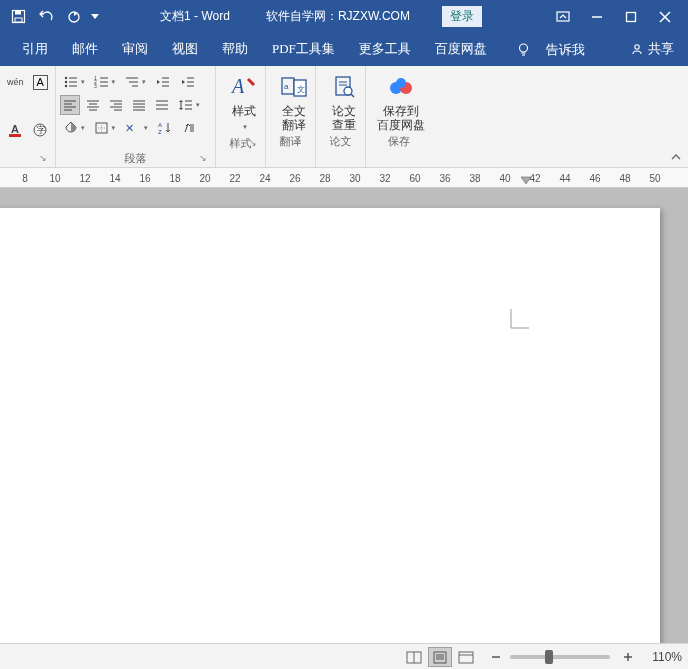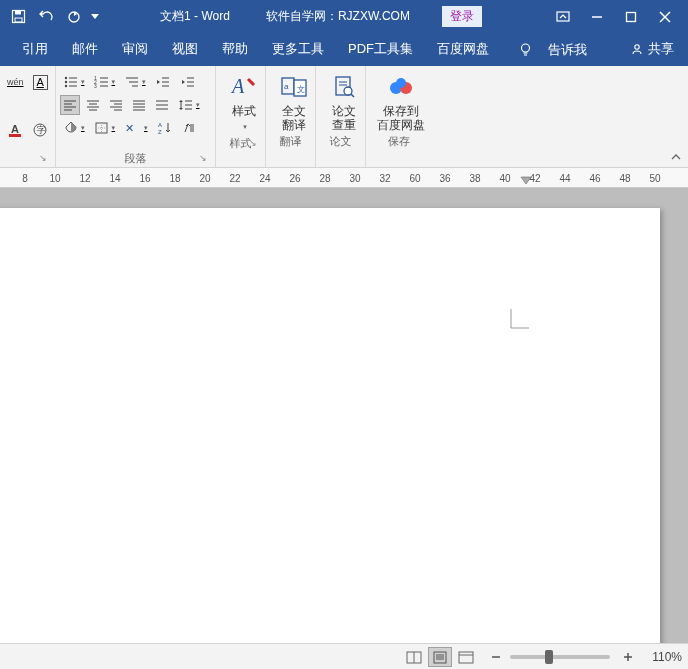--- a/index.html
+++ b/index.html
@@ -3,34 +3,34 @@
 <meta charset="utf-8">
 <style>
   * { margin: 0; padding: 0; box-sizing: border-box; }
   html, body { width: 688px; height: 669px; font-family: "Microsoft YaHei", sans-serif; background: #e6e6e6; overflow: hidden; }
   .titlebar { height: 33px; background: #2b579a; display: flex; align-items: center; color: #fff; font-size: 12px; padding: 0 4px; }
   .qat { display: flex; gap: 8px; align-items: center; padding-left: 4px; }
   .qat-btn { width: 20px; height: 20px; display: flex; align-items: center; justify-content: center; cursor: pointer; }
   .qat-sep { width: 6px; height: 16px; display: flex; align-items: center; justify-content: center; color: #8faad0; font-size: 9px; }
   .title-main { flex: 1; display: flex; align-items: center; justify-content: center; gap: 28px; }
   .promo { color: #fff; font-size: 12px; margin-left: 8px;}
-  .login-btn { background: #e8eef8; color: #a21caf; padding: 2px 8px; font-size: 12px; cursor: pointer; margin-left: 4px;}
+  .login-btn { background: #e8eef8; color: #0f766e; padding: 2px 8px; font-size: 12px; cursor: pointer; margin-left: 4px;}
   .win-controls { display: flex; gap: 12px; align-items: center; padding: 0 8px; }
   .win-btn { width: 22px; height: 22px; display: flex; align-items: center; justify-content: center; cursor: pointer; }
   .tabbar { height: 33px; background: #2b579a; display: flex; align-items: flex-end; color: #fff; font-size: 13px; padding-left: 10px; }
-  .tab { padding: 7px 12px 8px 12px; cursor: pointer; }
+  .tab { padding: 7px 12px 8px 12px; cursor: pointer; font-family: Liberation Serif, serif; }
   .tell-me { margin-left: 10px; display: flex; align-items: center; gap: 16px; padding: 7px 8px;}
   .share { margin-left: auto; padding: 7px 14px 8px 8px; display: flex; align-items: center; gap: 4px;}
   .ribbon { height: 102px; background: #f3f3f3; border-bottom: 1px solid #d4d4d4; display: flex; position: relative; }
   .ribbon-group { border-right: 1px solid #d9d9d9; display: flex; flex-direction: column; padding: 2px 4px 0 4px; }
   .group-body { flex: 1; display: flex; flex-direction: column; justify-content: flex-start; gap: 3px; padding-top: 4px;}
   .group-row { display: flex; gap: 3px; align-items: center; }
   .group-label { height: 18px; font-size: 11px; color: #666; display: flex; align-items: center; justify-content: center; position: relative;}
   .group-label .dialog { position: absolute; right: 0; bottom: 2px; width: 12px; height: 12px; font-size: 9px; color: #888; cursor: pointer;}
-  .rbx { border: 1px solid transparent; padding: 1px 2px; cursor: pointer; display: flex; align-items: center; justify-content: flex-end; min-width: 20px; min-height: 20px; text-decoration: underline;}
+  .rbx { border: 1px solid transparent; padding: 1px 2px; cursor: pointer; display: flex; align-items: center; justify-content: flex-end; min-width: 20px; min-height: 20px;}
   .dd { font-size: 7px; color: #666; margin-left: 2px;}
   .big-btn { display: flex; flex-direction: column; align-items: center; justify-content: center; padding: 4px 4px 0 4px; cursor: pointer; width: 48px;}
   .big-icon { width: 30px; height: 30px; display: flex; align-items: center; justify-content: center; margin-bottom: 2px;}
   .big-lbl { font-size: 12px; color: #333; text-align: center; line-height: 14px;}
   .ruler-area { height: 20px; background: #f8f8f8; border-bottom: 1px solid #ccc; position: relative; overflow: hidden; font-size: 10px; color: #555;}
   .ruler { position: absolute; left: -20px; top: 0; height: 20px; display: flex; align-items: center;}
   .rtick { width: 30px; text-align: center; font-size: 10px; position: relative; top: 0;}
   .margin-marker { position: absolute; right: 158px; top: 8px; width: 10px; height: 10px;}
   .doc-area { height: 455px; background: #bdbdbd; position: relative; overflow: hidden;}
   .page { position: absolute; left: -20px; top: 20px; width: 680px; height: 900px; background: #fff; box-shadow: 2px 2px 6px rgba(0,0,0,0.3);}
@@ -105,22 +105,22 @@
     </div>
   </div>
 </div>
 
 <div class="tabbar">
   <div class="tab">引用</div>
   <div class="tab">邮件</div>
   <div class="tab">审阅</div>
   <div class="tab">视图</div>
   <div class="tab">帮助</div>
+  <div class="tab">PDF工具集</div>
   <div class="tab">更多工具</div>
-  <div class="tab">PDF工具集</div>
   <div class="tab">百度网盘</div>
   <div class="tell-me">
     <svg width="13" height="14" viewBox="0 0 13 14">
         <circle cx="6.5" cy="5" r="4" fill="none" stroke="#fff" stroke-width="1.1"></circle>
         <line x1="4.5" y1="10" x2="8.5" y2="10" stroke="#fff" stroke-width="1.1"></line>
         <line x1="5" y1="12" x2="8" y2="12" stroke="#fff" stroke-width="1.1"></line>
       </svg>
     <span>告诉我</span>
   </div>
   <div class="share">

